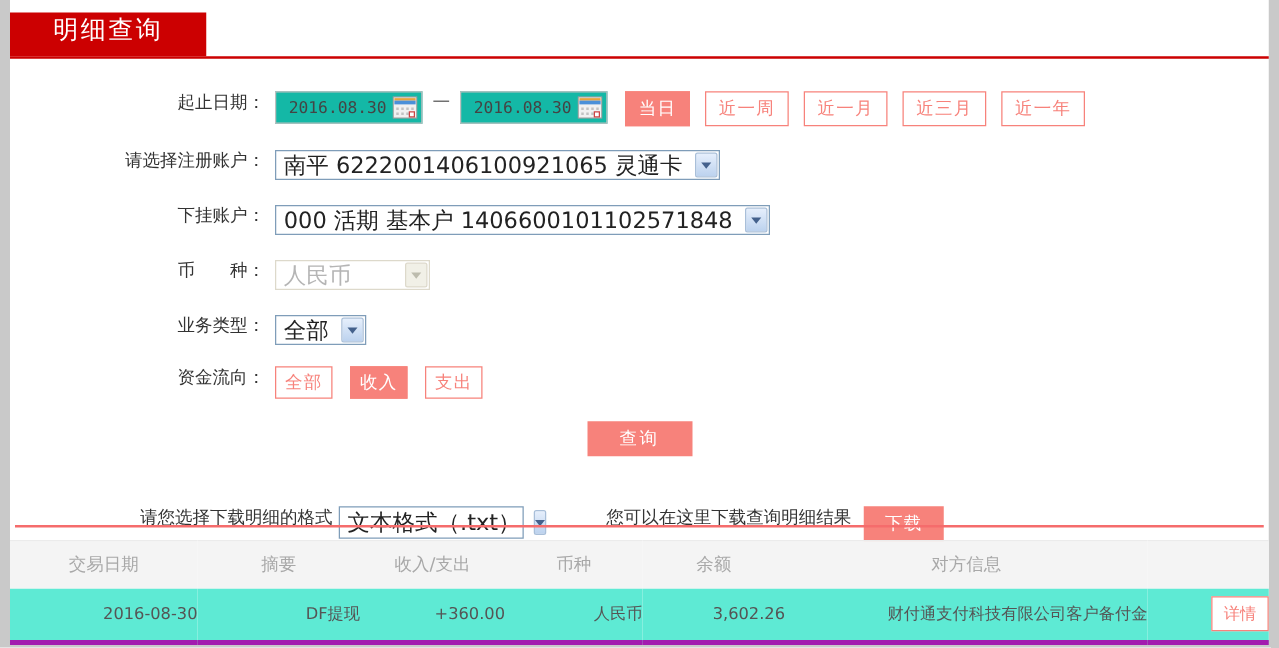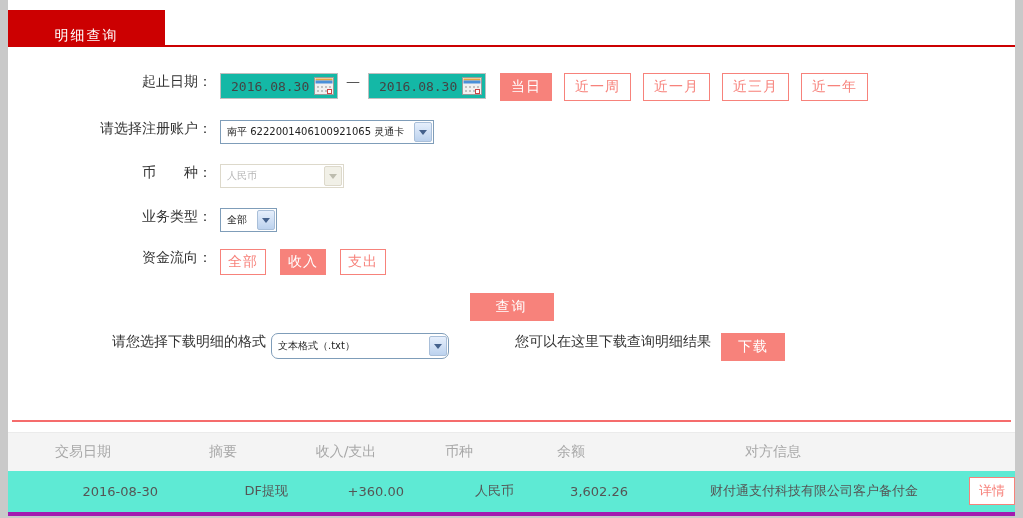--- a/index.html
+++ b/index.html
@@ -14,35 +14,35 @@
     position: absolute;
     left: 8px; top: 0;
     width: 1007px; height: 513px;
     background: #ffffff;
   }
   
   .tab {
     position: absolute; left: 0; top: 10px;
     width: 157px; height: 35px;
     background: #cc0001; color: #fff;
-    display: flex; align-items: flex-end; justify-content: center;
-    font-size: 14px; letter-spacing: 2px; cursor: pointer;
+    display: flex; align-items: flex-start; justify-content: center;
+    font-size: 20px; letter-spacing: 2px; cursor: pointer;
   }
   .red-underline {
     position: absolute; left: 0; top: 45px;
     width: 100%; height: 2px; background: #cc0001;
   }
   
   .form { position: absolute; left: 0; top: 47px; width: 100%; padding-top: 26px; }
   .frow { display: flex; }
   .flabel { width: 212px; text-align: right; padding-right: 8px; flex: 0 0 212px; }
   .row-dates   { height: 28px; margin-bottom: 19px; }
   .row-select  { height: 24px; margin-bottom: 20px; }
   .row-flow    { height: 26px; margin-bottom: 18px; margin-top: -3px; }
-  .row-query   { height: 28px; margin-bottom: 12px; justify-content: center; }
+  .row-query   { height: 28px; margin-bottom: 40px; justify-content: center; }
   .row-down    { height: 28px; }
 
   .date-box {
     width: 118px; height: 26px;
     border: 1px solid #bfbfbf; background: #14b8a6;
     display: flex; align-items: center;
     padding: 0 3px 0 10px;
   }
   .date-box input {
     border: none; outline: none; width: 78px;
@@ -57,21 +57,21 @@
     display: inline-flex; align-items: center; justify-content: center;
     font-size: 14px; cursor: pointer; letter-spacing: 1px;
   }
   .qbtn.filled { background: #f7827b; color: #fff; border: 1px solid #f7827b; }
   .qbtn.outline { background: #fff; color: #f7827b; border: 1px solid #f7827b; }
 
   
   .xpsel {
     height: 24px; border: 1px solid #7f9db9; background: #fff;
     display: inline-flex; align-items: center;
-    padding-left: 6px; cursor: pointer; font-size: 10px; color: #222;
+    padding-left: 6px; cursor: pointer; font-size: 18px; color: #222;
   }
   .xpsel .val { white-space: nowrap; padding-right: 10px; }
   .xpsel .arr {
     width: 18px; height: 20px; margin-left: auto; margin-right: 1px;
     background: linear-gradient(#e6effc, #bcd2ee);
     border: 1px solid #a9bfd9; border-radius: 2px;
     display: flex; align-items: center; justify-content: center;
   }
   .xpsel .arr::after {
     content: ""; width: 0; height: 0;
@@ -89,21 +89,21 @@
   }
   .flowbtn.filled { background: #f7827b; color: #fff; border: 1px solid #f7827b; }
   .flowbtn.outline { background: #fff; color: #f7827b; border: 1px solid #f7827b; }
 
   .query-btn {
     width: 84px; height: 28px; background: #f7827b; color: #fff;
     border: none; font-size: 14px; letter-spacing: 2px; cursor: pointer;
   }
   .row-down { padding-left: 104px; }
   .row-down .dlabel { white-space: nowrap; }
-  .row-down .xpsel { width: 178px; margin-left: 5px; height: 26px; border-radius: 7px; }
+  .row-down .xpsel { width: 148px; margin-left: 5px; height: 26px; }
   .row-down .hint { margin-left: 66px; white-space: nowrap; }
   .dl-btn {
     width: 64px; height: 28px; margin-left: 10px;
     background: #f7827b; color: #fff; border: none;
     font-size: 14px; letter-spacing: 1px; cursor: pointer;
   }
 
   
   .tbl-sep { position: absolute; left: 4px; right: 4px; top: 420px; height: 2px; background: #f56c6c; }
   table.results {
@@ -185,20 +185,27 @@
     </div>
 
     <div class="frow row-select">
       <div class="flabel">请选择注册账户：</div>
       <div class="xpsel">
         <span class="val">南平 6222001406100921065 灵通卡</span>
         <span class="arr"></span>
       </div>
     </div>
 
+    <div class="frow row-select">
+      <div class="flabel">下挂账户：</div>
+      <div class="xpsel">
+        <span class="val">000 活期 基本户 1406600101102571848</span>
+        <span class="arr"></span>
+      </div>
+    </div>
 
     <div class="frow row-select">
       <div class="flabel">币　　种：</div>
       <div class="xpsel disabled" style="width:124px">
         <span class="val">人民币</span>
         <span class="arr"></span>
       </div>
     </div>
 
     <div class="frow row-select">

